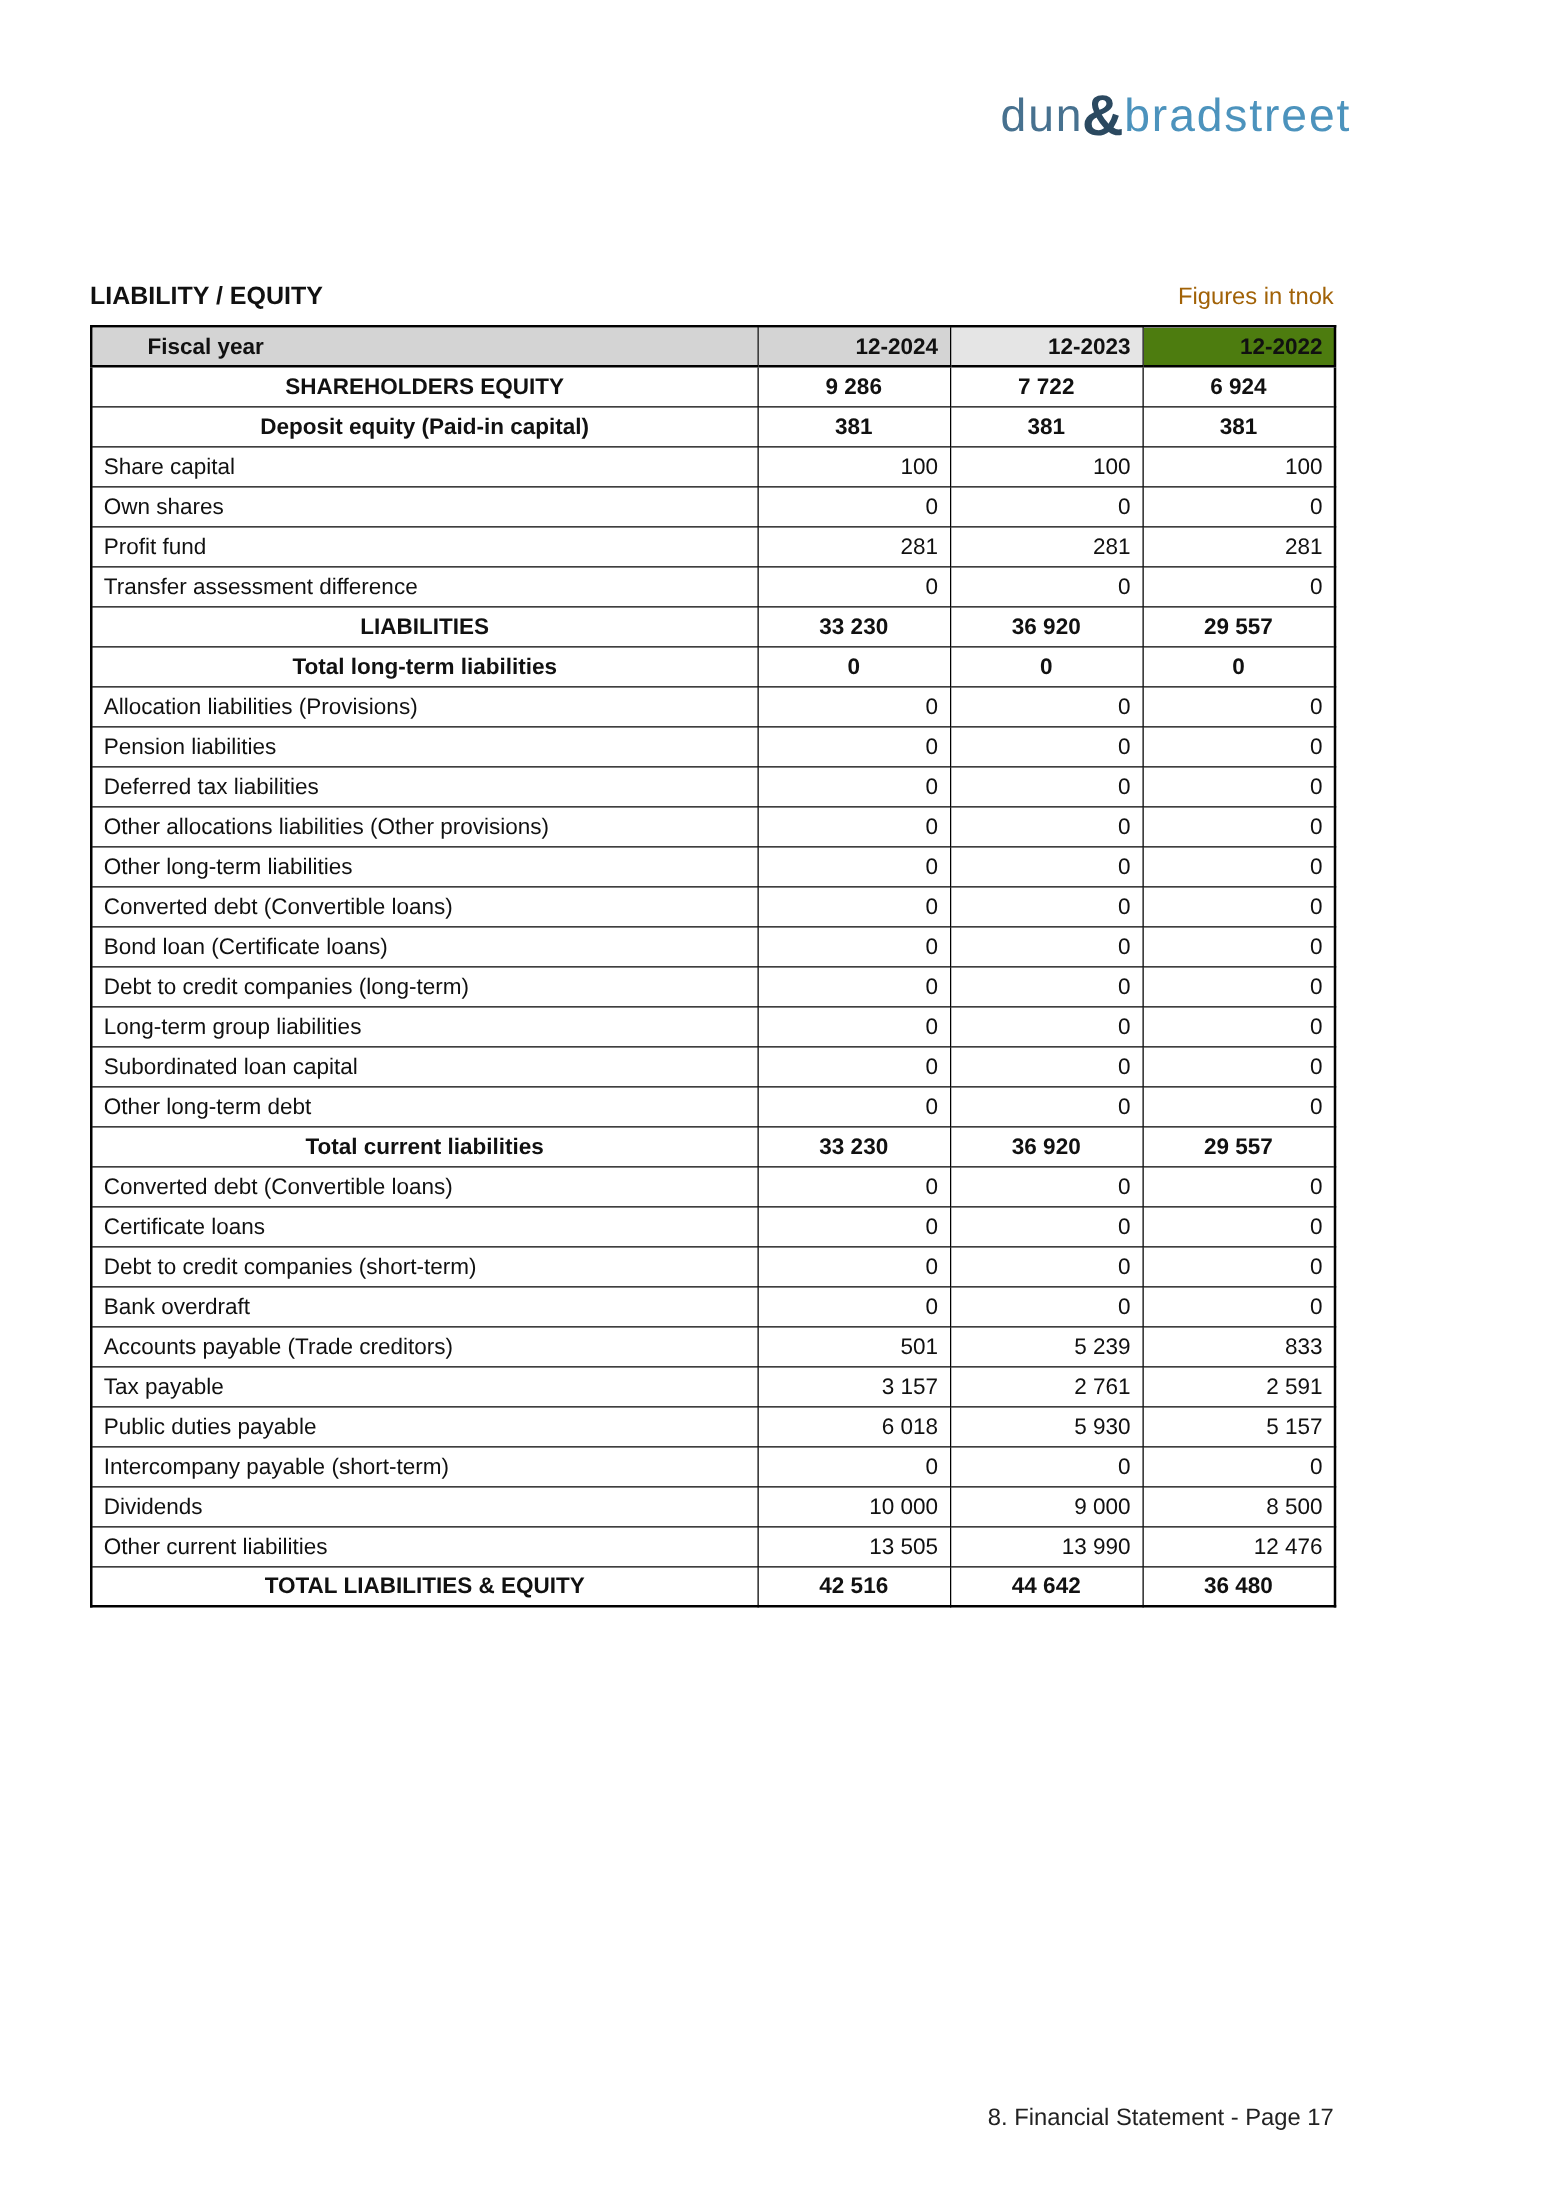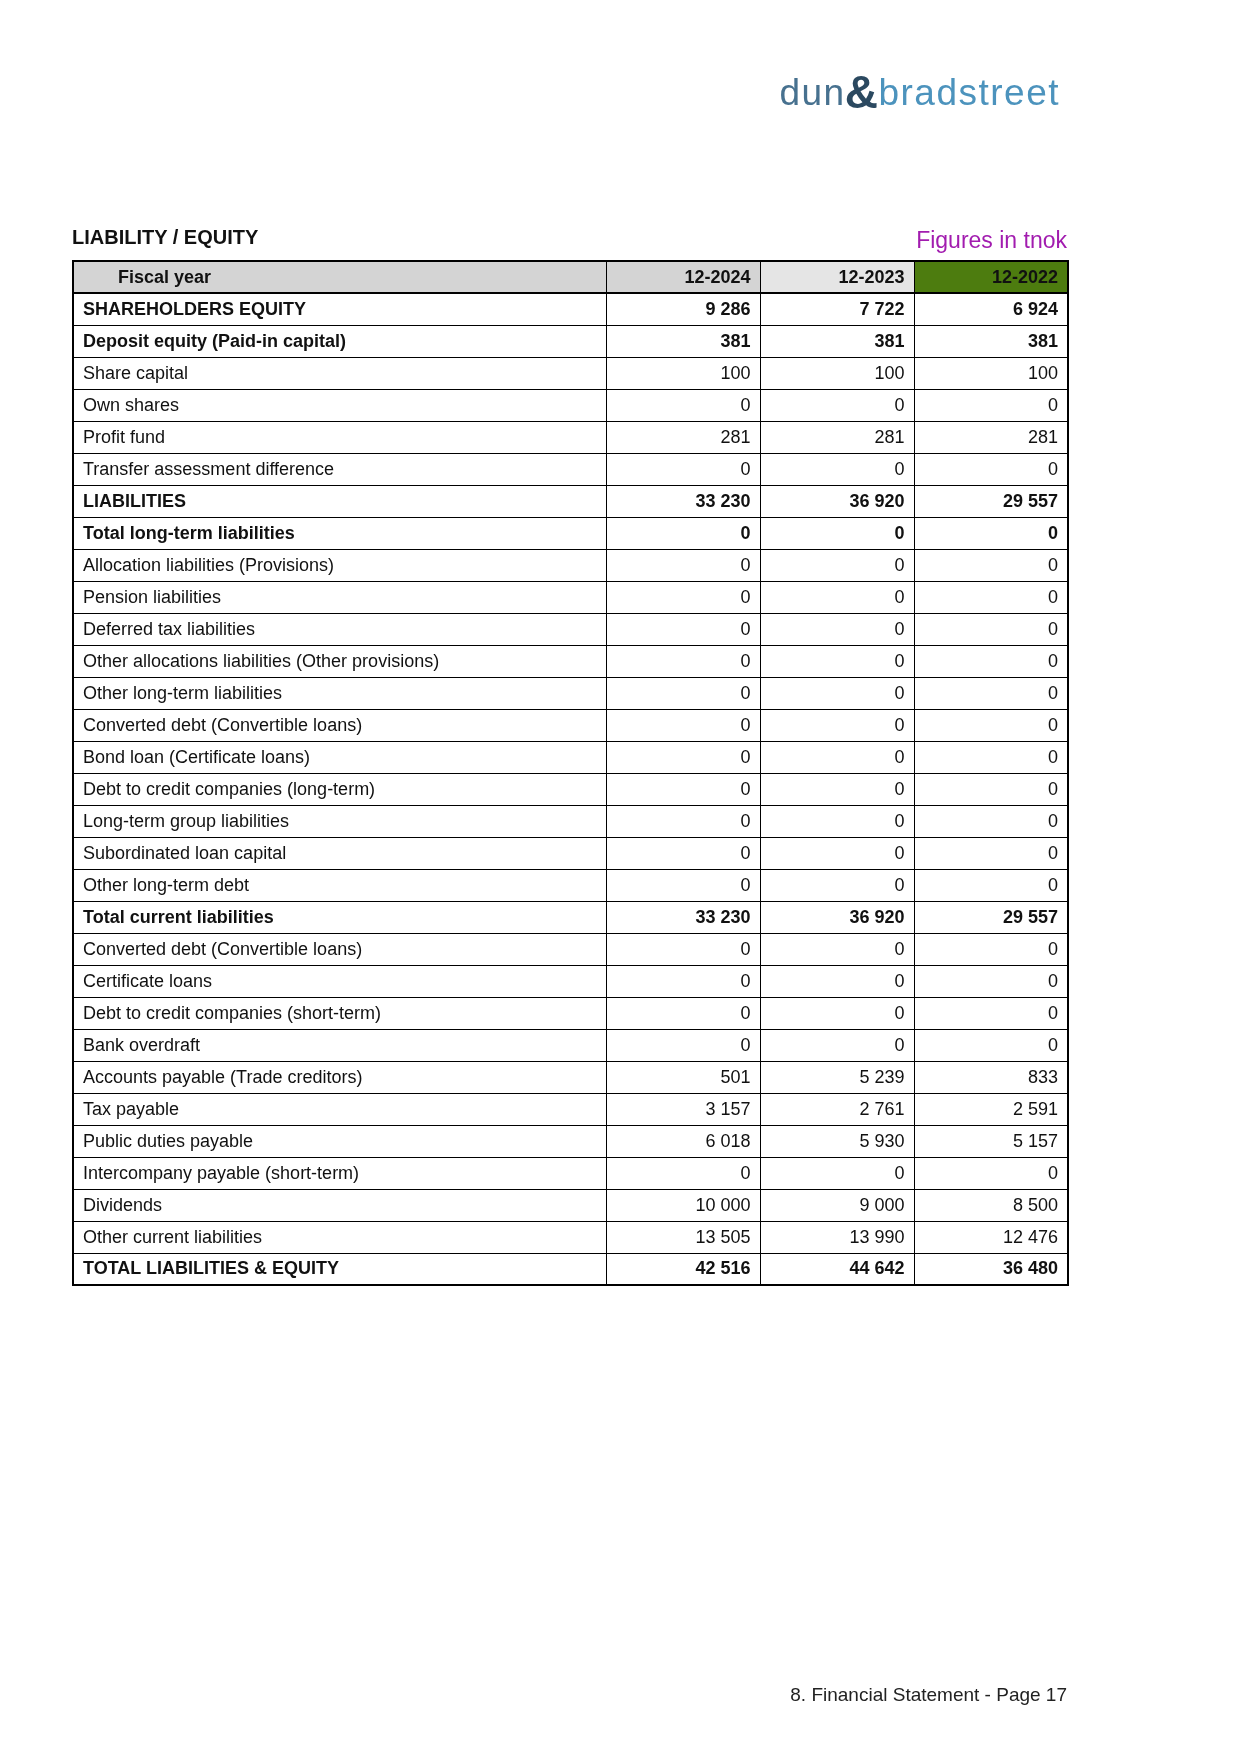--- a/index.html
+++ b/index.html
@@ -11,21 +11,21 @@
     width: 1241px;
     height: 1754px;
     background: #ffffff;
     overflow: hidden;
   }
 
   
   .logo {
     position: absolute;
     top: 66px;
-    right: 181px;
+    right: 160px;
     white-space: nowrap;
     font-size: 37px;
     letter-spacing: 1.5px;
     line-height: 1;
     font-weight: 400;
     margin-left: 39px;
   }
   .logo .amp {
     font-size: 46px;
     font-weight: 600;
@@ -40,23 +40,23 @@
     top: 226px;
     left: 72px;
     font-size: 20px;
     font-weight: 700;
     color: #111;
   }
   .unit-note {
     position: absolute;
     top: 227px;
     right: 174px;
-    font-size: 23px;
+    font-size: 19px;
     font-weight: 400;
-    color: #a21caf;
+    color: #a16207;
   }
 
   
   .fin-table-wrap {
     position: absolute;
     top: 260px;
     left: 72px;
   }
   table.fin-table {
     border-collapse: collapse;
@@ -69,21 +69,21 @@
   table.fin-table td {
     border: 1px solid #000;
     height: 32px;
     padding: 0 9px;
     white-space: nowrap;
     overflow: hidden;
     vertical-align: middle;
   }
   table.fin-table td.label { text-align: left; }
   table.fin-table td.num { text-align: right; }
-  table.fin-table tr.bold td { font-weight: 700; }
+  table.fin-table tr.bold td { font-weight: 700; text-align: center; }
   table.fin-table tr.head td {
     font-weight: 700;
     border-bottom: 2px solid #000;
     padding-left: 44px;
   }
 
   
   .page-footer {
     position: absolute;
     top: 1684px;

